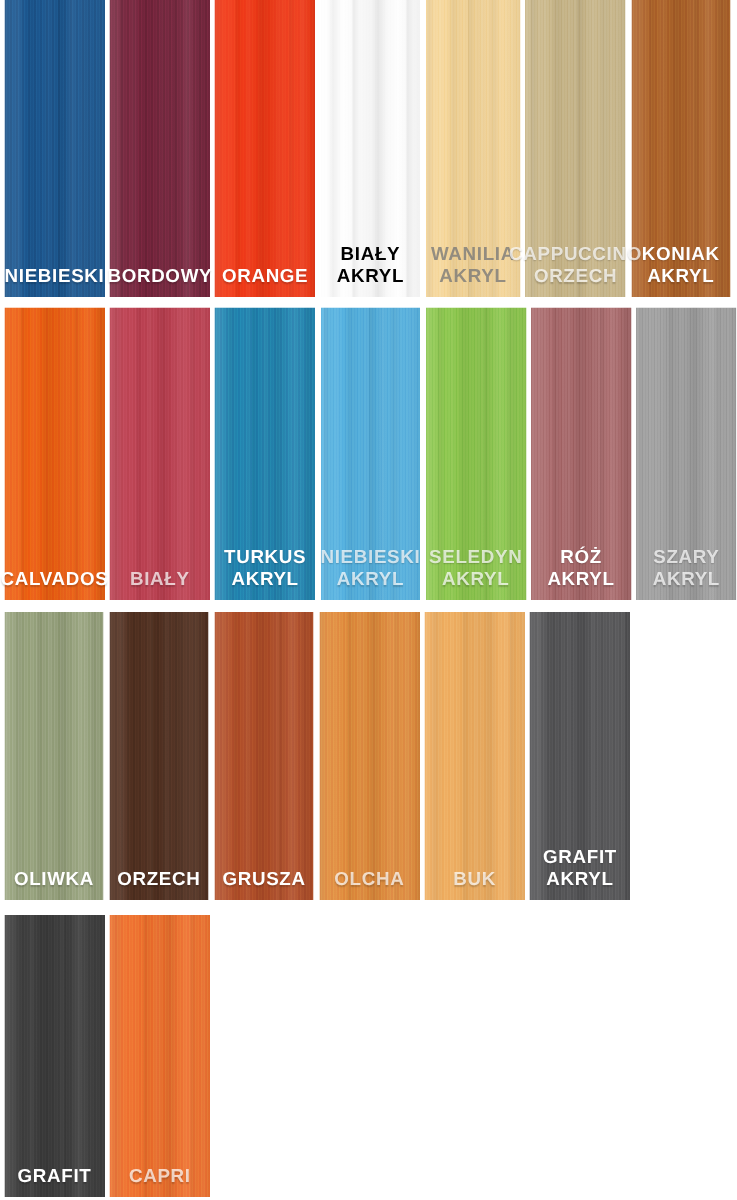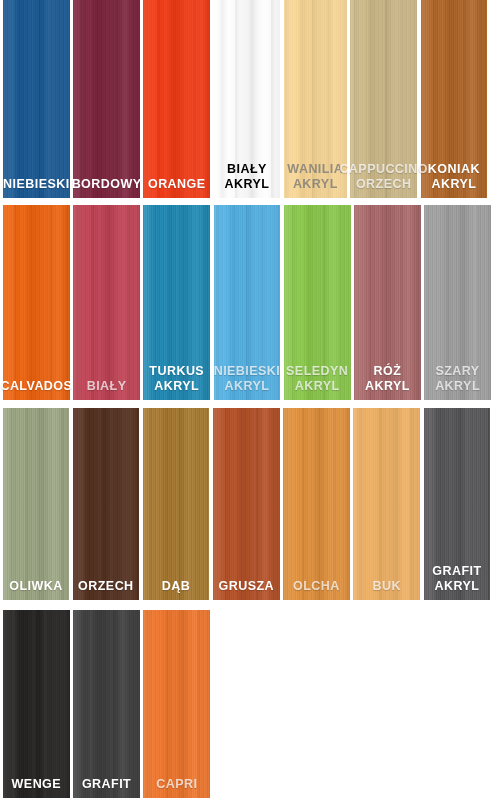--- a/index.html
+++ b/index.html
@@ -256,29 +256,20 @@
         <div class="swatch-inner">
           <div class="fill" style="background: rgb(84, 50, 34);"></div>
           <div class="grain"></div>
           <div class="grain2" style="background-position: 29px 0px;"></div>
           <div class="sheen"></div>
         </div>
         <div class="label light">ORZECH</div>
       </div>
       <div class="swatch" style="width: 66.7143px; margin-right: 3.5px;">
         <div class="swatch-inner">
-          <div class="fill" style="background: rgb(168, 122, 52);"></div>
-          <div class="grain"></div>
-          <div class="grain2" style="background-position: 36px 0px;"></div>
-          <div class="sheen"></div>
-        </div>
-        <div class="label light">DĄB</div>
-      </div>
-      <div class="swatch" style="width: 66.7143px; margin-right: 3.5px;">
-        <div class="swatch-inner">
           <div class="fill" style="background: rgb(180, 81, 42);"></div>
           <div class="grain"></div>
           <div class="grain2" style="background-position: 43px 0px;"></div>
           <div class="sheen"></div>
         </div>
         <div class="label light">GRUSZA</div>
       </div>
       <div class="swatch" style="width: 66.7143px; margin-right: 3.5px;">
         <div class="swatch-inner">
           <div class="fill" style="background: rgb(226, 144, 63);"></div>
@@ -302,29 +293,20 @@
           <div class="fill" style="background: rgb(88, 88, 90);"></div>
           <div class="grain"></div>
           <div class="grain2" style="background-position: 64px 0px;"></div>
           <div class="sheen"></div>
         </div>
         <div class="label light">GRAFIT
 AKRYL</div>
       </div>
     </div>
     <div class="row" style="top: 610px; height: 188px; padding-left: 3px; box-sizing: border-box;">
-      <div class="swatch" style="width: 66.7143px; margin-right: 3.5px;">
-        <div class="swatch-inner">
-          <div class="fill" style="background: rgb(39, 37, 35);"></div>
-          <div class="grain"></div>
-          <div class="grain2" style="background-position: 33px 0px;"></div>
-          <div class="sheen"></div>
-        </div>
-        <div class="label light">WENGE</div>
-      </div>
       <div class="swatch" style="width: 66.7143px; margin-right: 3.5px;">
         <div class="swatch-inner">
           <div class="fill" style="background: rgb(63, 63, 63);"></div>
           <div class="grain"></div>
           <div class="grain2" style="background-position: 40px 0px;"></div>
           <div class="sheen"></div>
         </div>
         <div class="label light">GRAFIT</div>
       </div>
       <div class="swatch" style="width: 66.7143px; margin-right: 3.5px;">

